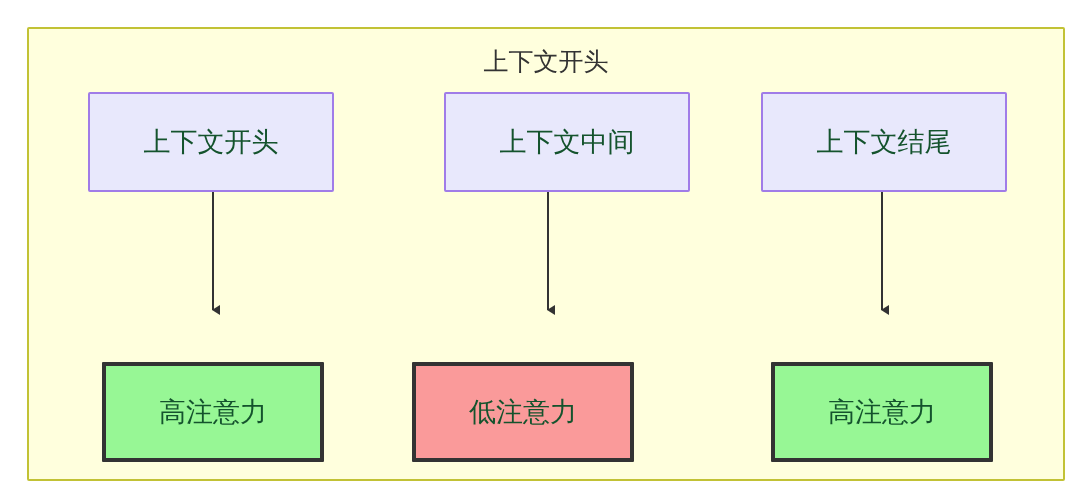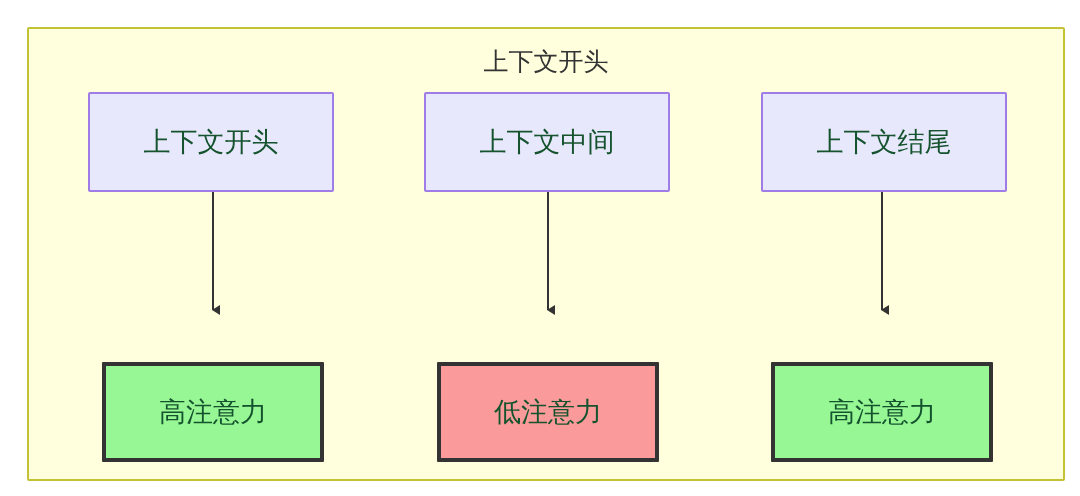--- a/index.html
+++ b/index.html
@@ -76,25 +76,25 @@
     height: 100px;
     top: 318px;
     margin-top: 44px;
   }
 
   .node.result.high { background: #97f795; }
   .node.result.low  { background: #fa9a9a; }
 
   
   .col-0.source { left: 88px; }
-  .col-1.source { left: 424px; }
+  .col-1.source { left: 444px; }
   .col-2.source { left: 728px; margin-left: 33px; }
 
   .col-0.result { left: 102px; }
-  .col-1.result { left: 437px; }
+  .col-1.result { left: 412px; }
   .col-2.result { left: 771px; }
 
   
   .edge-layer {
     position: absolute;
     left: 0;
     top: 0;
     width: 1080px;
     height: 496px;
     pointer-events: none;

